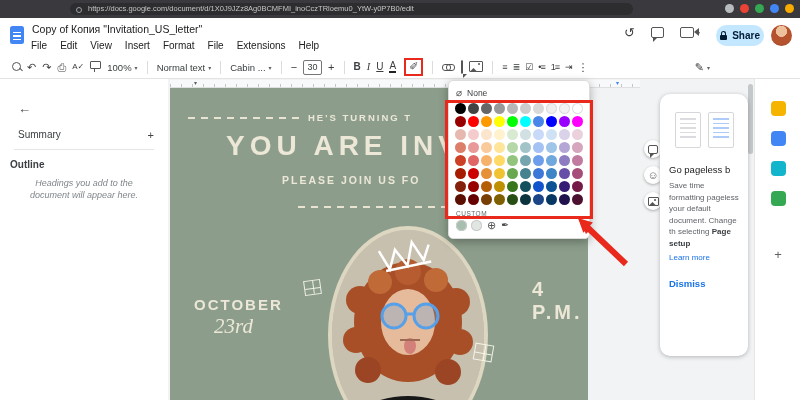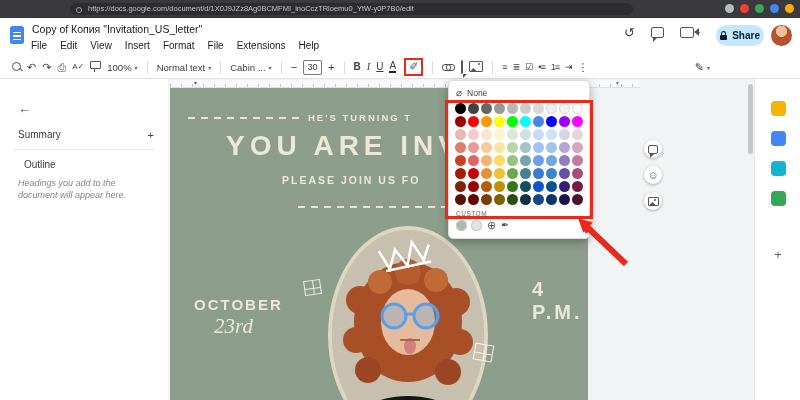--- a/index.html
+++ b/index.html
@@ -64,22 +64,22 @@
   .img-ic::before{content:"";position:absolute;right:2px;top:1px;width:2px;height:2px;border-radius:50%;background:#555;}
   .lsym{font-size:9px;letter-spacing:-1px;}
   .editpen{margin-left:auto;margin-right:90px;display:flex;gap:3px;align-items:center;font-size:11px;}
 
   
   .leftpanel{position:absolute;left:0;top:79px;width:168px;bottom:0;background:#fff;z-index:1;}
   .back{position:absolute;left:18px;top:22px;font-size:13px;color:#444;}
   .sumrow{position:absolute;left:18px;top:50px;width:136px;display:flex;justify-content:space-between;font-size:10px;color:#3c4043;}
   .sumplus{color:#444;font-size:11px;}
   .lpdiv{position:absolute;left:14px;top:70px;width:140px;height:1px;background:#e6e6e6;}
-  .outl{position:absolute;left:24px;top:80px;font-size:10px;color:#3c4043;}
-  .hint{position:absolute;left:18px;top:98px;width:132px;font-size:9px;font-style:italic;color:#80868b;line-height:1.35;}
+  .outl{position:absolute;left:10px;top:80px;font-size:10px;color:#3c4043;font-weight:bold;}
+  .hint{position:absolute;left:18px;top:98px;width:132px;font-size:9px;font-style:italic;color:#80868b;line-height:1.35;text-align:center;}
 
   
   .ruler{position:absolute;left:170px;top:80px;width:470px;height:7px;background:#f8f9fa;border-bottom:1px solid #e0e0e0;z-index:1;}
   .ruler::after{content:"";position:absolute;left:0;bottom:0;width:100%;height:3px;
       background:repeating-linear-gradient(90deg,#c4c7c5 0 1px,transparent 1px 11px);}
   .rmark{position:absolute;top:0;font-size:6px;line-height:7px;}
 
   
   .page{position:absolute;left:170px;top:88px;width:418px;height:312px;background:#8c9e8b;overflow:hidden;z-index:1;}
   .cream{color:#ece7d6;}
@@ -317,20 +317,30 @@
       </span>
     <span class="fab">
         <i class="img-ic"></i>
       </span>
   </div>
 
   <div class="sbar">
       <div class="sthumb"></div>
     </div>
 
+  <div class="card">
+    <div class="illus">
+      <span class="pg"></span>
+      <span class="pg pgB"></span>
+    </div>
+    <div class="ctitle">Go pageless b</div>
+    <div class="cbody"><span>Save time formatting pageless your default document. Change th selecting </span><b>Page setup</b></div>
+    <div class="clink">Learn more</div>
+    <div class="dismiss">Dismiss</div>
+  </div>
 
   <div class="estrip">
     <div id="edge-apps">
         <span class="app" style="background: rgb(244, 180, 0);"></span>
         <span class="app" style="background: rgb(66, 133, 244);"></span>
         <span class="app" style="background: rgb(18, 181, 203);"></span>
         <span class="app" style="background: rgb(52, 168, 83);"></span>
       </div>
     <div class="eplus">+</div>
   </div>

